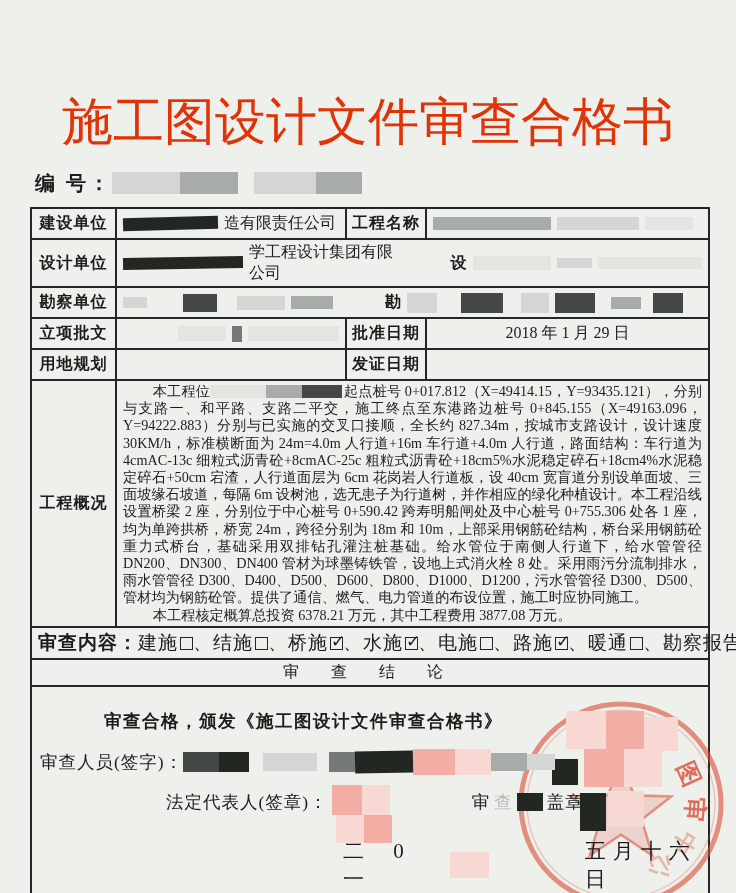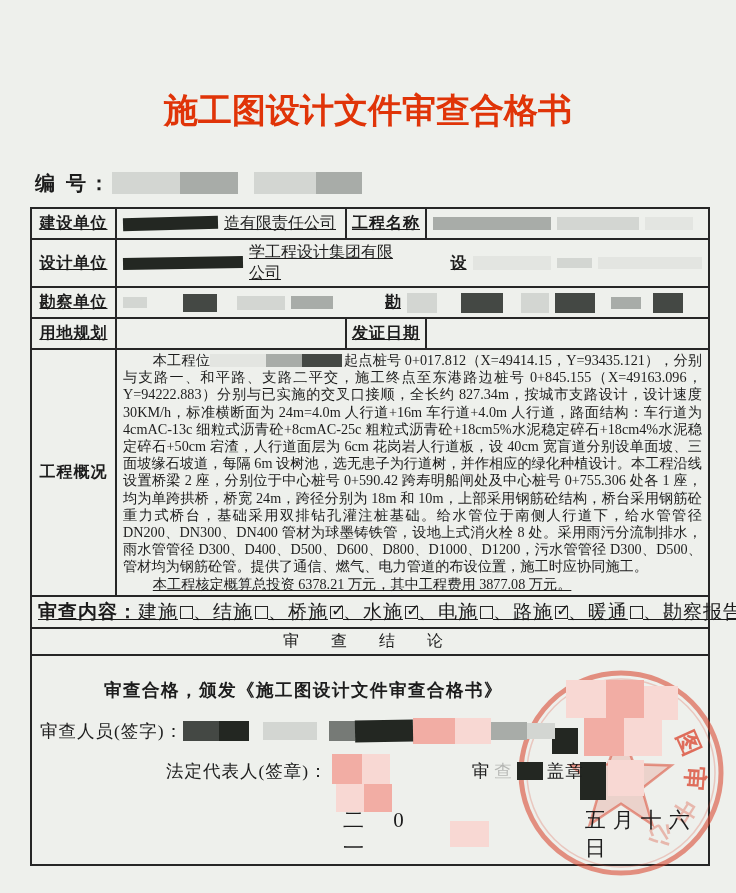--- a/index.html
+++ b/index.html
@@ -12,45 +12,45 @@
     width:736px; height:893px;
     overflow:hidden;
   }
   .page { position:relative; width:736px; height:893px; }
 
   
   .title1 { position:absolute; top:30px; left:0; width:100%; text-align:center;
             font-size:35px; font-weight:bold; color:#e03a0e; letter-spacing:2px; white-space:nowrap;}
   .title1 .rb { vertical-align:-6px; }
   .title2 { position:absolute; top:88px; left:0; width:100%; text-align:center;
-            font-size:34px; font-weight:bold; color:#e03408; letter-spacing:0px; white-space:nowrap;}
+            font-size:51px; font-weight:normal; color:#e03408; letter-spacing:0px; white-space:nowrap;}
   .serial { position:absolute; top:170px; left:35px; font-size:20px; font-weight:bold; letter-spacing:3px;}
   .serial .rb { vertical-align:-4px; }
 
   
   .rb { display:inline-block; }
   .g0{background:#e3e5e1;} .g1{background:#d3d6d2;} .g2{background:#a8aca8;}
   .g3{background:#767a76;} .g4{background:#44484.4;} .g4{background:#444844;} .g5{background:#232722;}
   .p1{background:#f8d8d3;} .p2{background:#f2ada4;} .p3{background:#e96a4d;}
 
   
   table.form { position:absolute; top:207px; left:30px; width:678px;
                border-collapse:collapse; table-layout:fixed; }
   table.form th, table.form td { border:2px solid #262626; font-weight:normal;
                font-size:16px; padding:2px 6px; vertical-align:middle; }
   table.form th { font-weight:bold; text-align:center; letter-spacing:1px; padding:2px 2px;}
   col.c1{width:85px;} col.c2{width:230px;} col.c3{width:80px;} col.c4{width:283px;}
-  tr.r { height:31px;text-decoration:underline; }
+  tr.r { height:31px; }
   td.center { text-align:center; }
   .flexline { display:flex; align-items:center; gap:6px; }
 
   
   td.overview { padding:3px 8px 3px 8px; }
   td.overview p { font-size:14.2px; line-height:17.2px; text-align:justify; text-indent:2.1em; }
-  td.overview p.nojust { text-indent:2.1em;text-decoration:underline; }
+  td.overview p.nojust { text-indent:2.1em; }
   th.ov-label { letter-spacing:2px;border-radius:13px; }
 
   
   .rc-line { font-size:19px; letter-spacing:1px; white-space:nowrap; }
   .rc-line b { font-weight:bold; }
   .cb { display:inline-block; width:13px; height:13px; border:1.6px solid #262626;
         position:relative; margin-left:2px; vertical-align:-1px; }
   .cb.checked::after { content:"✓"; position:absolute; left:0px; top:-7px;
         font-size:17px; font-family:"DejaVu Sans", sans-serif; color:#1c1c1c; }
 
@@ -138,20 +138,32 @@
           <span class="rb g4" style="width:42px;height:20px;margin-left:18px;"></span>
           <span class="rb g1" style="width:28px;height:20px;margin-left:12px;"></span>
           <span class="rb g4" style="width:40px;height:20px;"></span>
           <span class="rb g2" style="width:30px;height:12px;margin-left:10px;"></span>
           <span class="rb g4" style="width:30px;height:20px;margin-left:6px;"></span>
         </span>
       </td>
     </tr>
 
 
+    <tr class="r">
+      <th>立项批文</th>
+      <td>
+        <span class="flexline" style="margin-left:55px;">
+              <span class="rb g0" style="width:52px;height:15px;"></span>
+              <span class="rb g3" style="width:11px;height:16px;"></span>
+              <span class="rb g0" style="width:100px;height:15px;"></span>
+            </span>
+      </td>
+      <th>批准日期</th>
+      <td class="center">2018 年 1 月 29 日</td>
+    </tr>
 
     <tr class="r">
       <th>用地规划</th>
       <td></td>
       <th>发证日期</th>
       <td></td>
     </tr>
 
     <tr>
       <th class="ov-label">工程概况</th>

